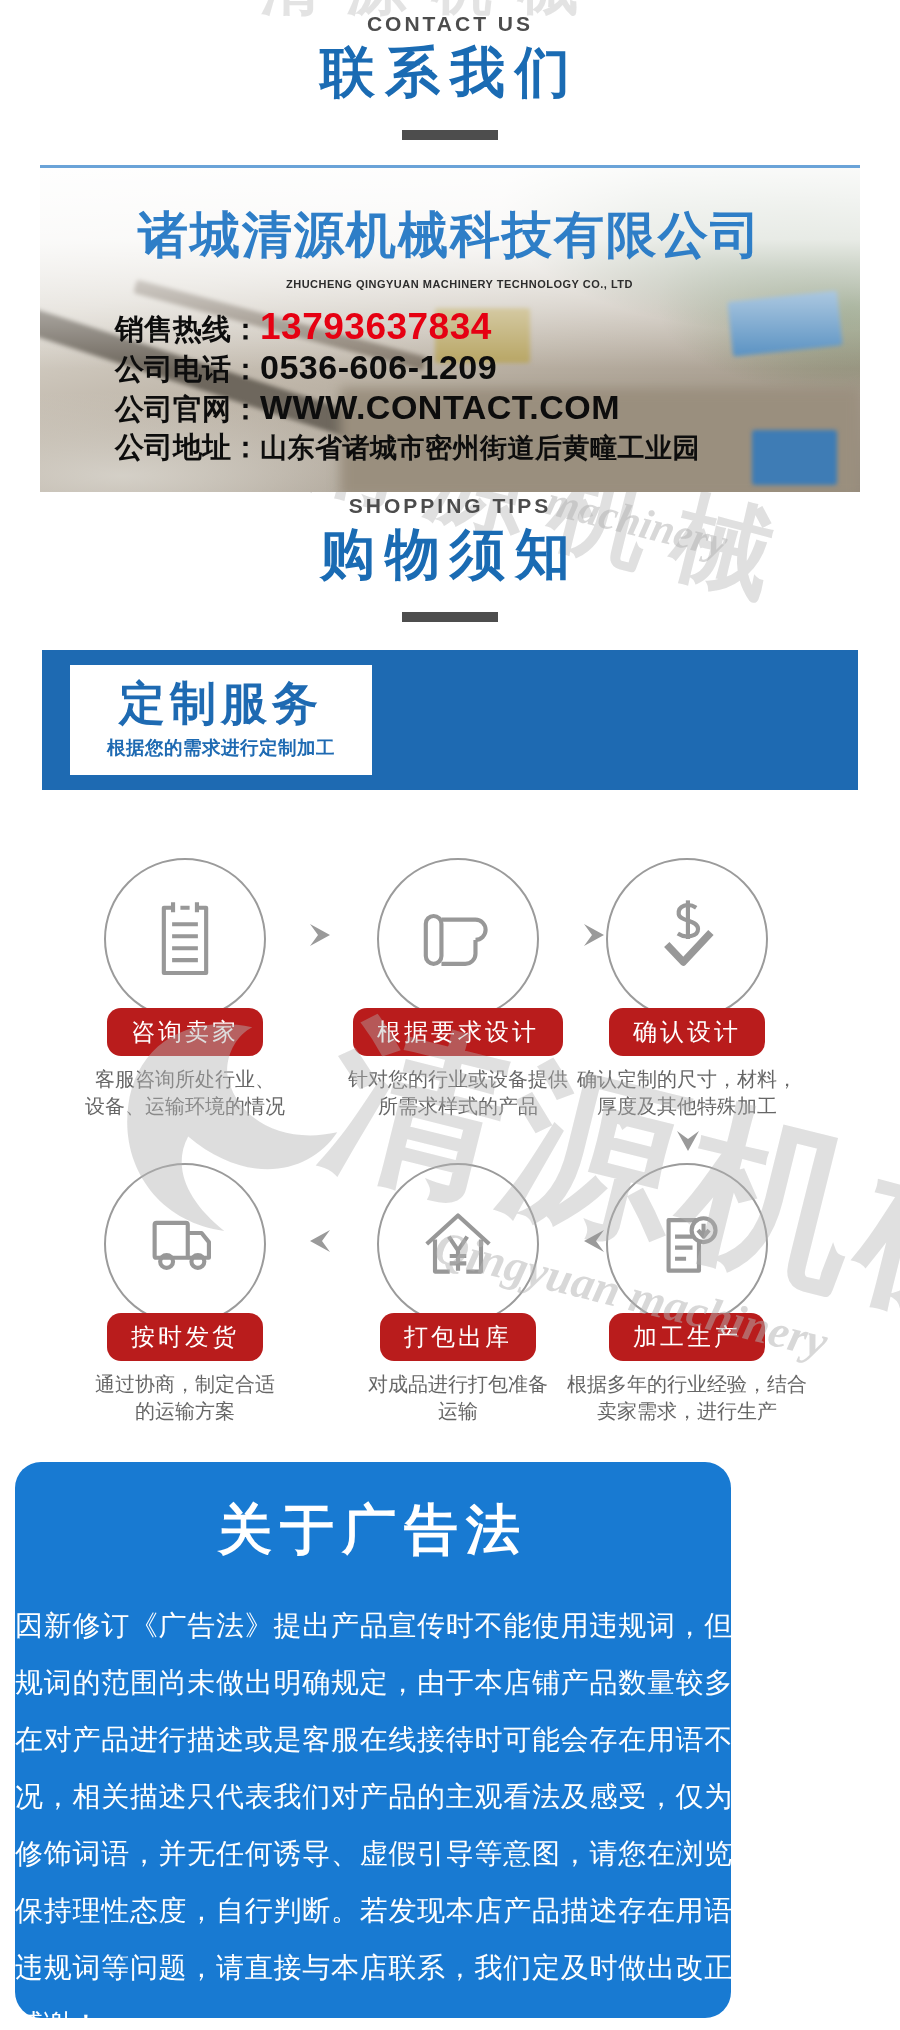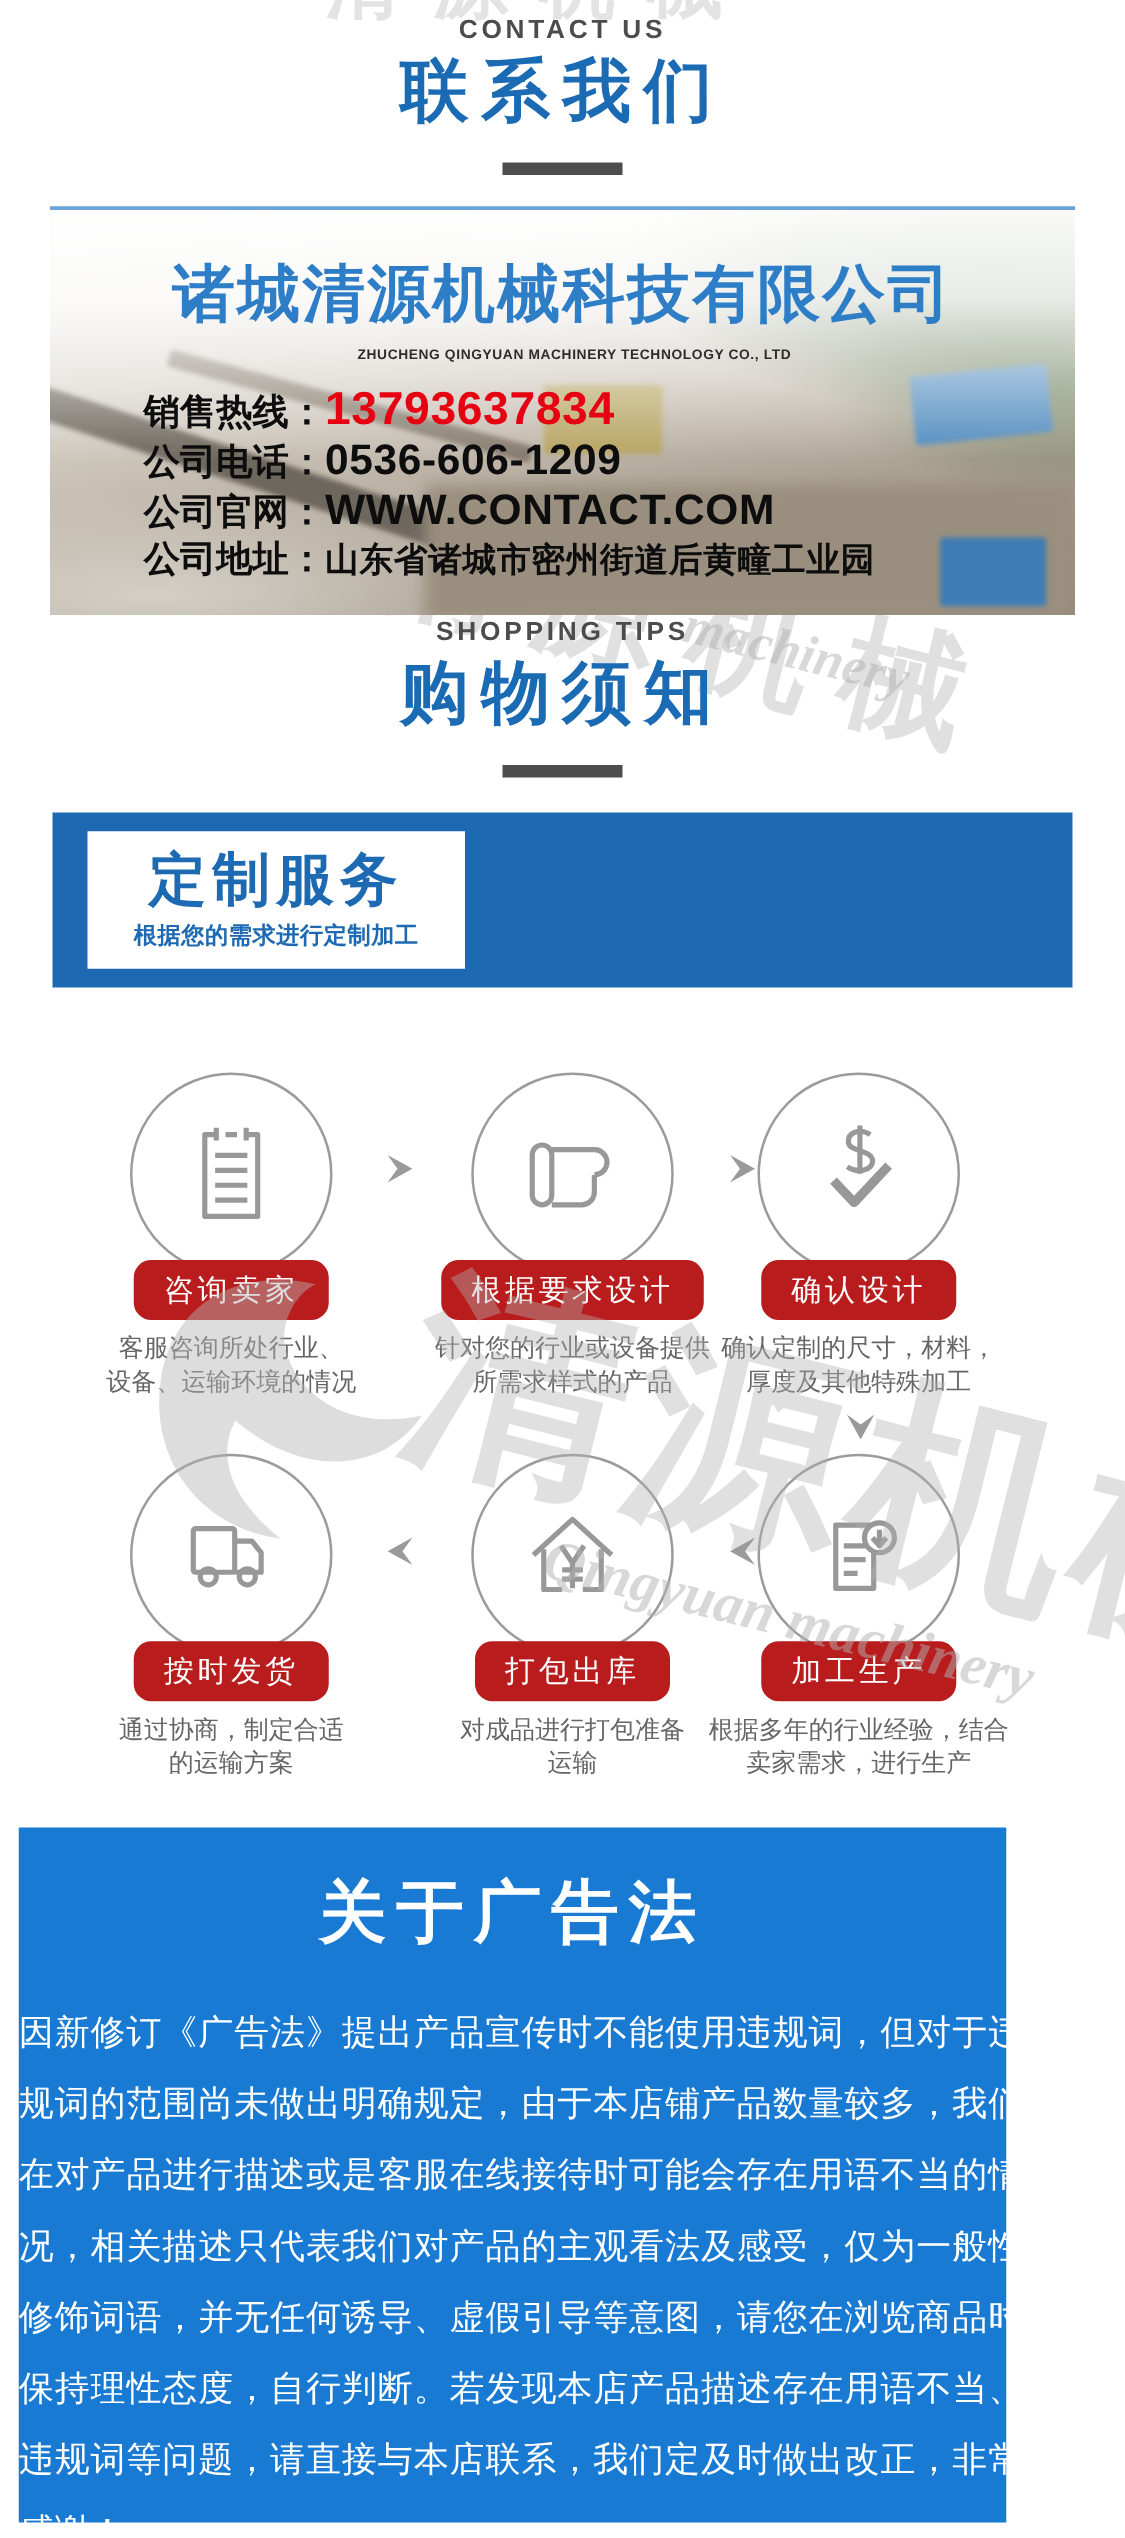--- a/index.html
+++ b/index.html
@@ -51,21 +51,21 @@
   .tag{background:#fff;color:#1e6ab2;font-weight:bold;font-size:20px;padding:8px 12px;border-radius:2px;white-space:nowrap;}
   
   .step{position:absolute;width:260px;display:flex;flex-direction:column;align-items:center;z-index:1;}
   .circle{width:158px;height:158px;border:2px solid #9b9b9b;border-radius:50%;background:#fff;
           display:flex;align-items:center;justify-content:center;}
   .pill{margin-top:-12px;background:#b91c1c;color:#fff;font-size:24px;font-weight:normal;letter-spacing:3px;
         padding:8px 24px;border-radius:14px;white-space:nowrap;}
   .desc{margin-top:10px;font-size:20px;color:#666;text-align:center;line-height:27px;white-space:pre-line;}
   .flow-arrow{position:absolute;z-index:2;}
   
-  .adlaw{position:absolute;top:1462px;left:15px;width:790px;height:556px;background:#187ad2;z-index:3;}
+  .adlaw{position:absolute;top:1462px;left:15px;width:716px;height:556px;background:#187ad2;z-index:3;border-radius:26px;}
   .adlaw-title{margin-top:32px;text-align:center;font-size:54px;font-weight:bold;color:#fff;letter-spacing:8px;}
   .adlaw-text{margin:30px auto 0;width:804px;font-size:28px;line-height:57px;color:#fff;
               letter-spacing:.5px;text-align:justify;}
   
   .wm{position:absolute;pointer-events:none;color:#b2b2b2;font-weight:bold;white-space:nowrap;}
   .wm-top-edge{top:-52px;left:260px;font-size:60px;letter-spacing:26px;opacity:.35;z-index:0;}
   .wm-top-cn{top:438px;left:300px;font-size:100px;letter-spacing:26px;opacity:.4;transform:rotate(14deg);z-index:2;}
   .wm-top-en{top:498px;left:545px;font-size:42px;font-style:italic;opacity:.5;transform:rotate(14deg);z-index:2;
              font-family:"Liberation Serif","DejaVu Serif",serif;}
   .wm-logo{top:1015px;left:105px;opacity:.45;transform:rotate(12deg);z-index:2;}

